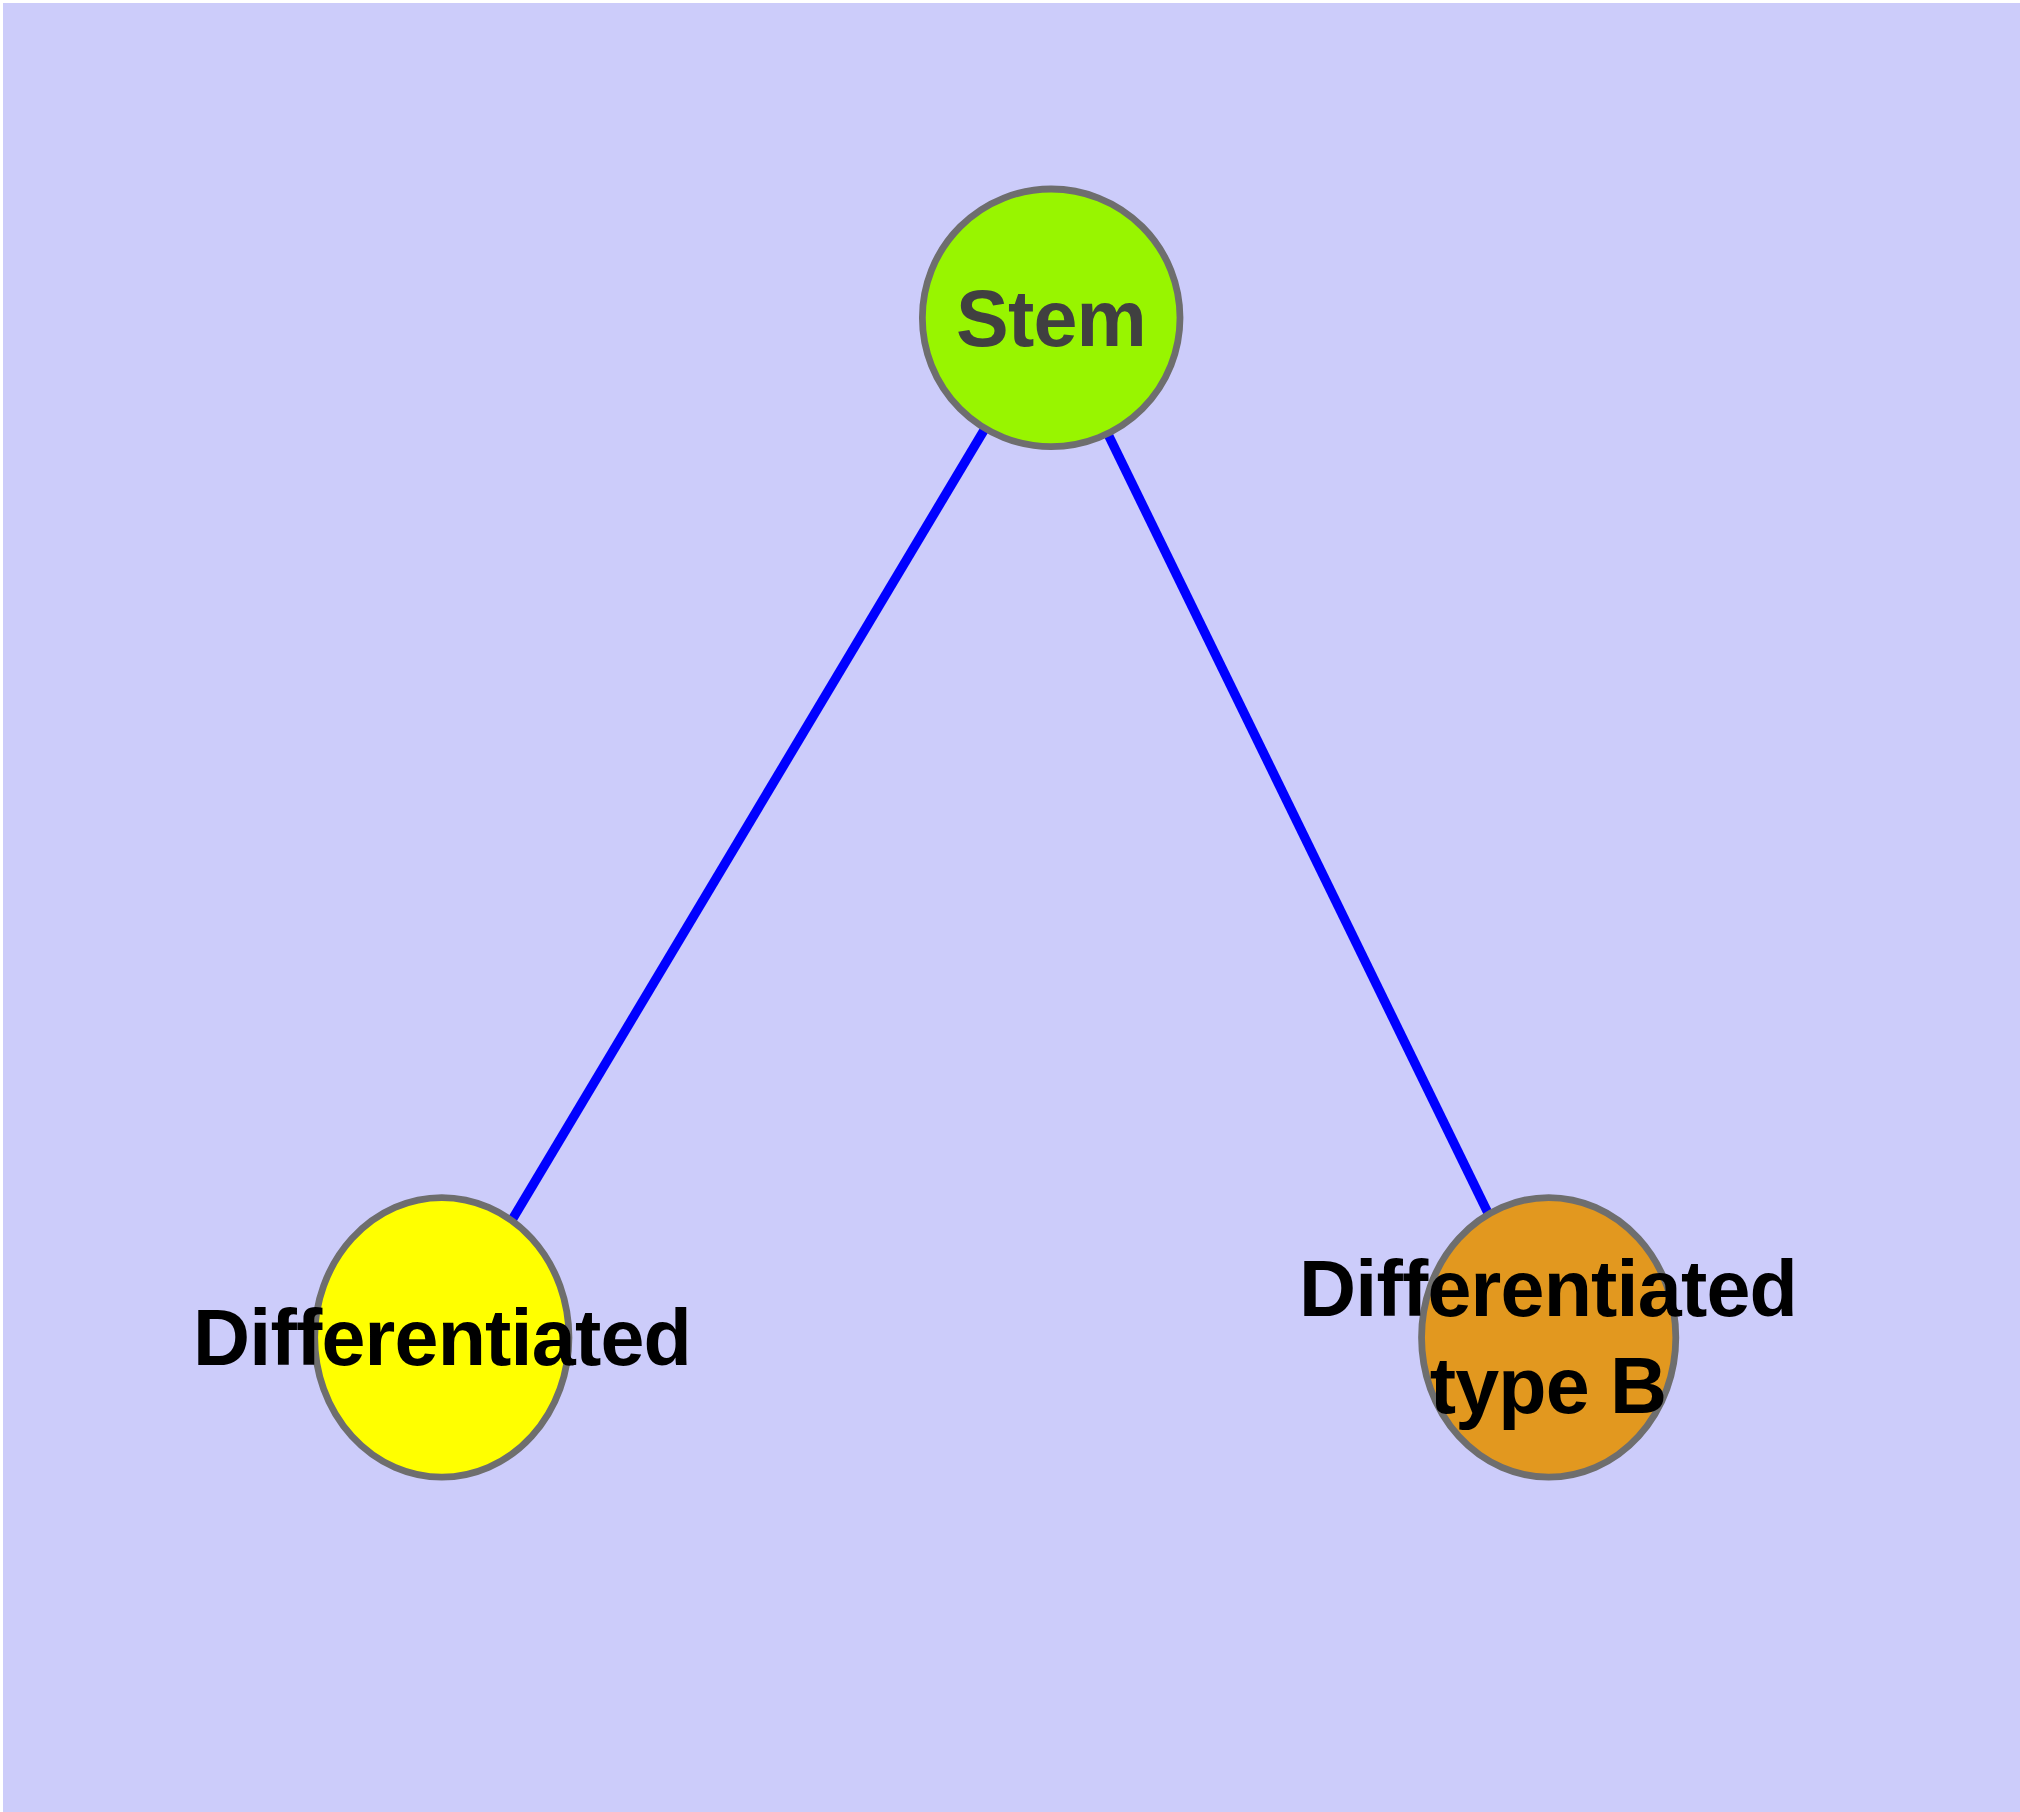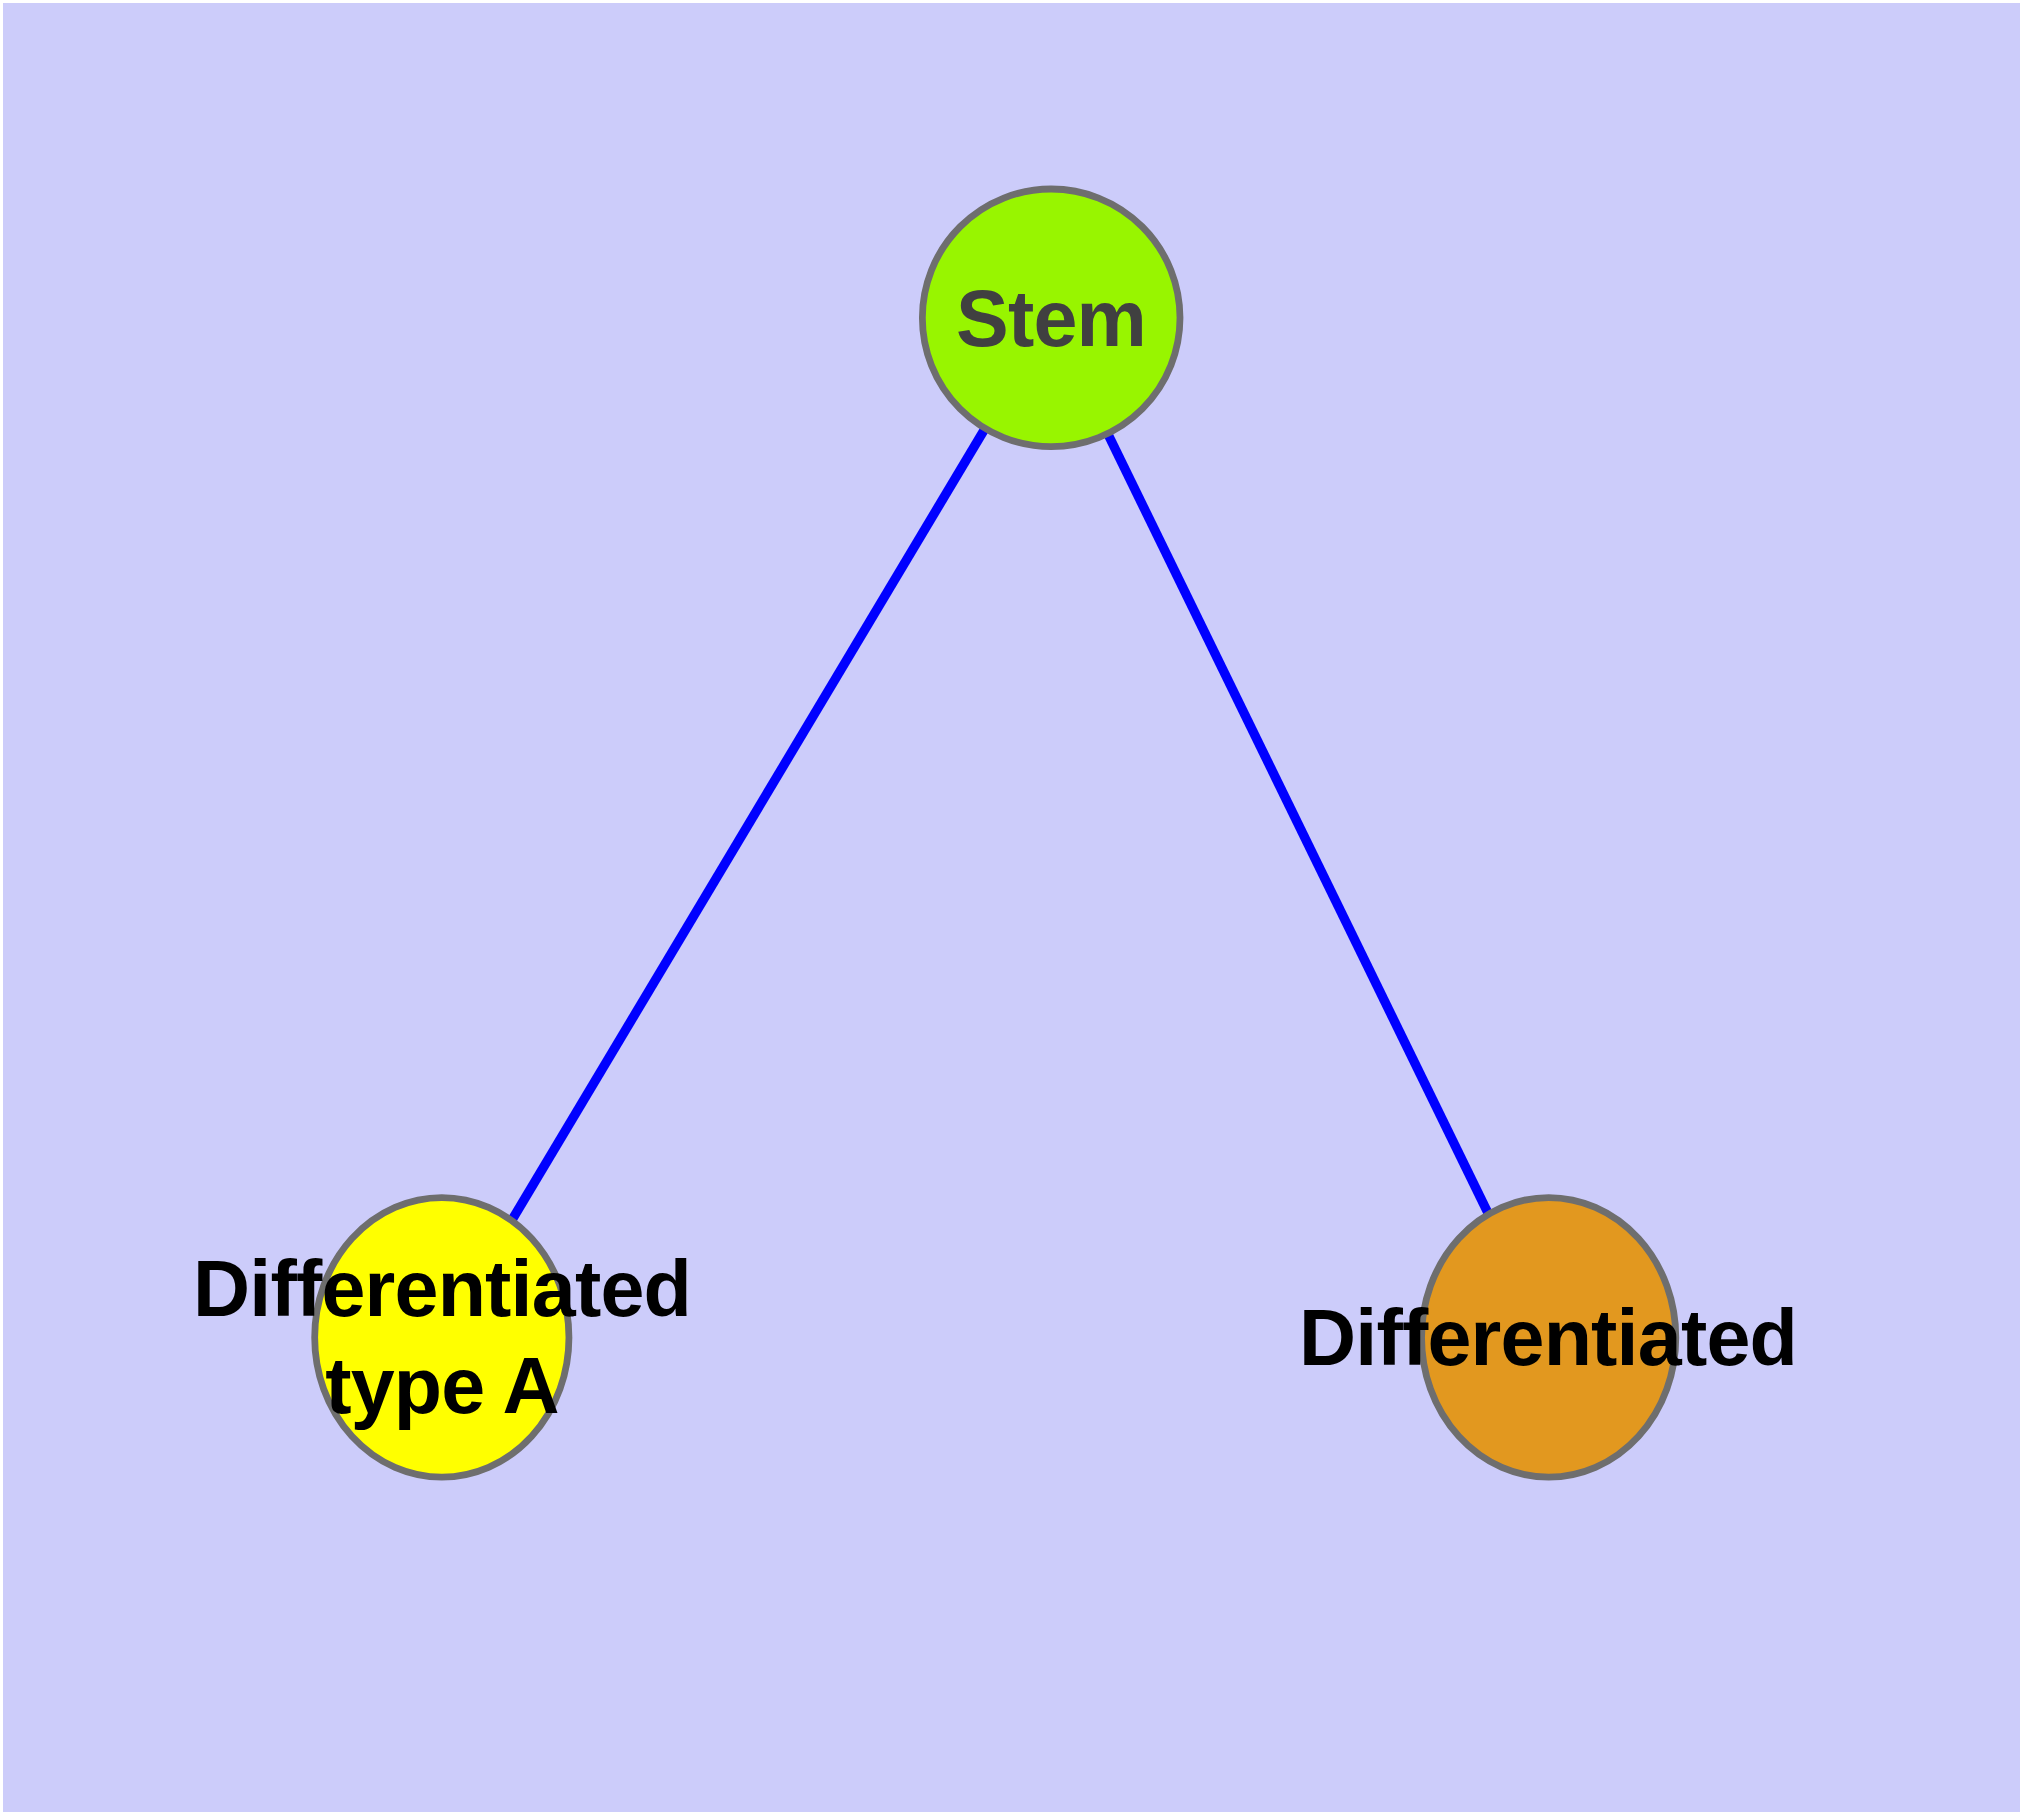--- a/index.html
+++ b/index.html
@@ -65,19 +65,19 @@
   <ellipse class="node" cx="521" cy="1578" rx="150" ry="165" fill="#FFFF00" stroke="#6E6E6E"></ellipse>
   <ellipse class="node" cx="1827" cy="1578" rx="150" ry="165" fill="#E2981F" stroke="#6E6E6E"></ellipse>
 </svg>
 
 <div class="node-label" style="left: 1051px; top: 318px; color: #404040;">
   <span>Stem</span>
 </div>
 
 <div class="node-label" style="left: 442px; top: 1337px; color: rgb(0, 0, 0);">
   <span>Differentiated</span>
-  <span>type A</span>
 </div>
 
 <div class="node-label" style="left: 1548px; top: 1337px; color: rgb(0, 0, 0);">
   <span>Differentiated</span>
+  <span>type B</span>
 </div>
 
 
 </body></html>

